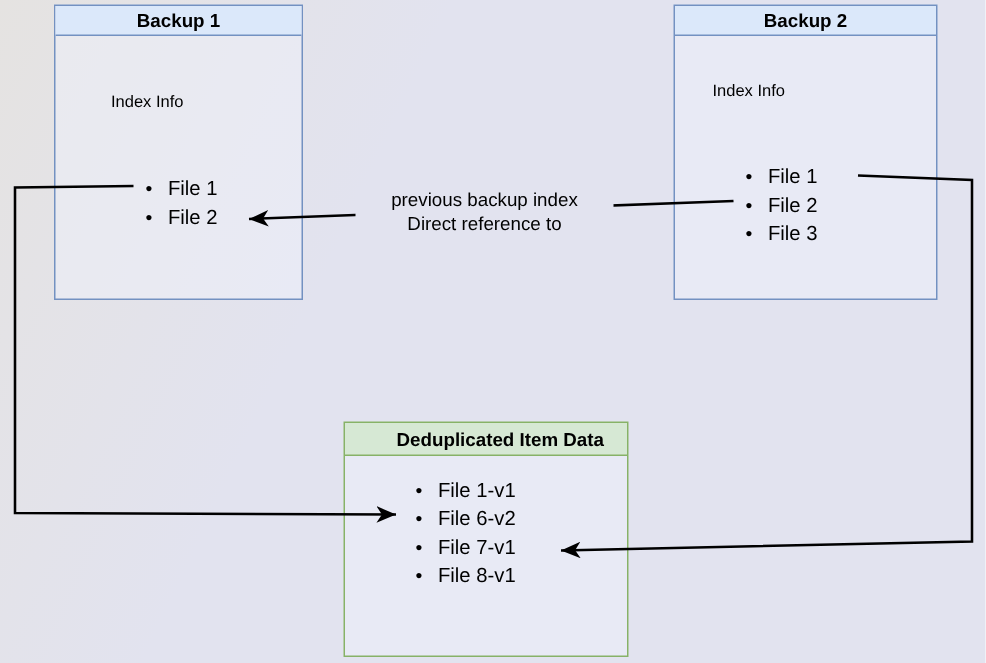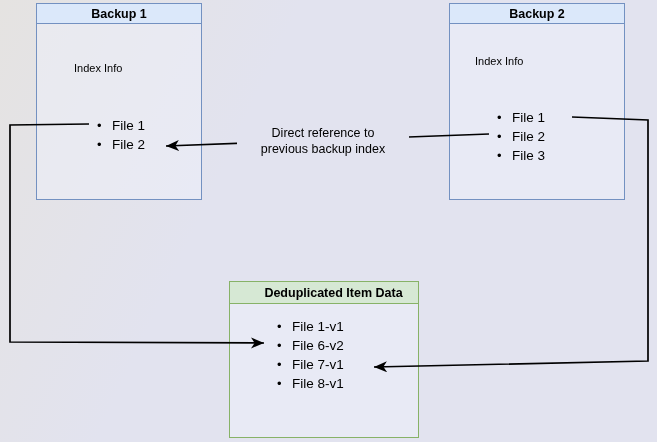--- a/index.html
+++ b/index.html
@@ -117,17 +117,17 @@
       <marker id="arrow" markerUnits="userSpaceOnUse" markerWidth="16" markerHeight="12" refX="13" refY="5.5" orient="auto">
         <path d="M0,0 L13,5.5 L0,11 L3.6,5.5 Z" fill="#000"></path>
       </marker>
     </defs>
     <path d="M 489 134 L 166 146" fill="none" stroke="var(--edge)" stroke-width="1.7" marker-end="url(#arrow)"></path>
     <path d="M 89 124 L 10 125 L 10 342 L 264 343" fill="none" stroke="var(--edge)" stroke-width="1.7" stroke-linejoin="miter" marker-end="url(#arrow)"></path>
     <path d="M 572 117 L 648 120 L 648 361 L 374 367" fill="none" stroke="var(--edge)" stroke-width="1.7" stroke-linejoin="miter" marker-end="url(#arrow)"></path>
   </svg>
 
   <div class="edge-label">
+    <div>previous backup index</div>
     <div>Direct reference to</div>
-    <div>previous backup index</div>
   </div>
 
 </div>
 
 </body></html>

